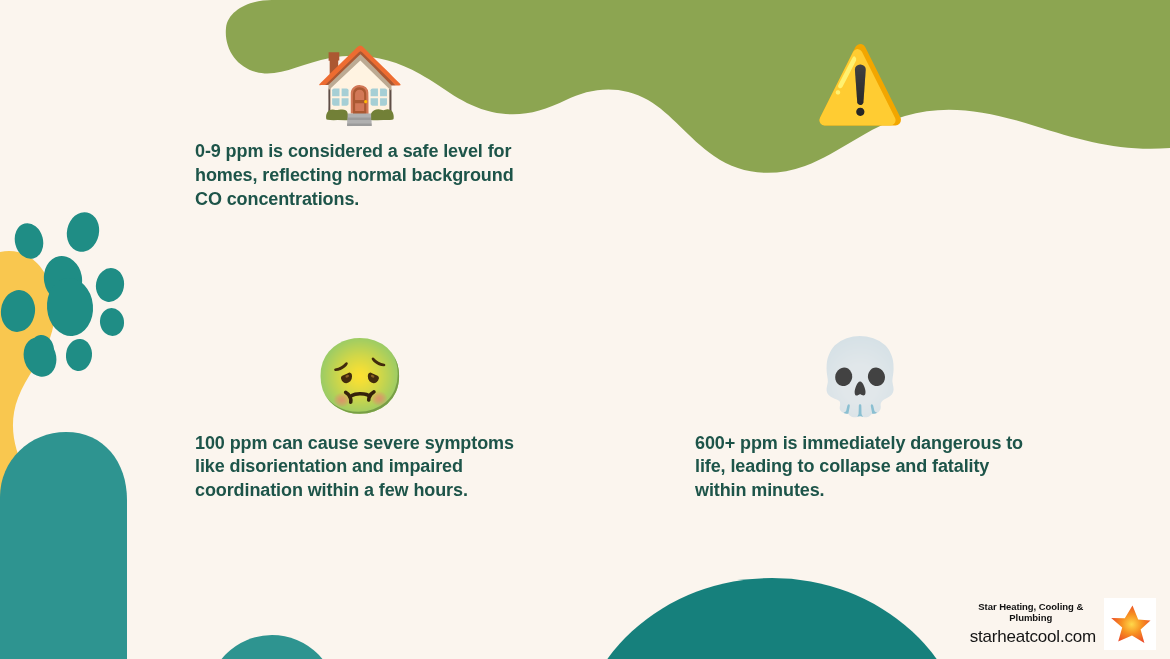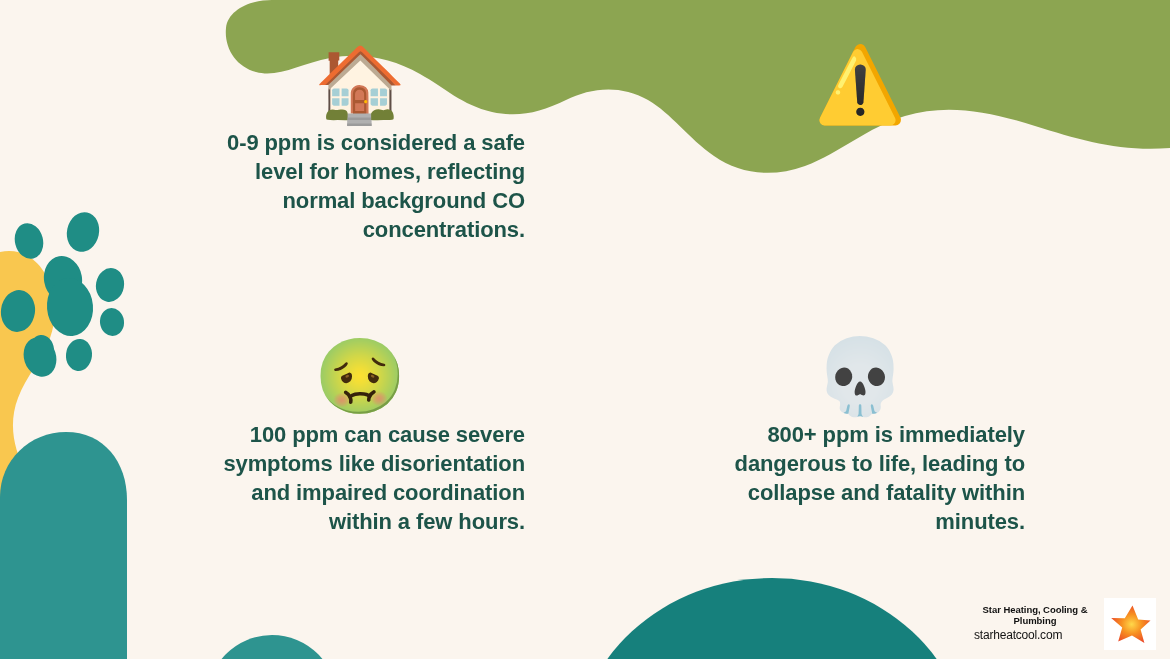--- a/index.html
+++ b/index.html
@@ -53,25 +53,25 @@
     font-size: 74px;
     line-height: 1;
     height: 86px;
     display: flex;
     align-items: center;
     justify-content: center;
     user-select: none;
   }
 
   .fact {
-    margin-top: 0;
+    margin-top: 12px;
     max-width: 330px;
-    text-align: right;
+    text-align: left;
     color: #1D5449;
-    font-size: 22px;
+    font-size: 18px;
     line-height: 1.32;
     font-weight: 700;
     letter-spacing: -0.1px;
   }
   .fact.wide { max-width: 345px; }
 
   
   .logo {
     position: absolute;
     right: 14px;
@@ -89,21 +89,21 @@
   .logo-name {
     color: #111111;
     font-size: 9.5px;
     font-weight: 700;
     text-align: center;
     max-width: 122px;
     letter-spacing: -0.05px;
   }
   .logo-url {
     color: #141414;
-    font-size: 12px;
+    font-size: 17px;
     font-weight: 400;
     margin-top: 3px;
     letter-spacing: -0.2px;
   }
   .logo-mark {
     width: 52px;
     height: 52px;
     background: #FFFFFF;
     display: flex;
     align-items: center;
@@ -174,21 +174,21 @@
       <div class="emoji">⚠️</div>
     </div>
 
     <div class="cell row2">
       <div class="emoji">🤢</div>
       <div class="fact">100 ppm can cause severe symptoms like disorientation and impaired coordination within a few hours.</div>
     </div>
 
     <div class="cell row2">
       <div class="emoji">💀</div>
-      <div class="fact">800+ ppm is immediately dangerous to life, leading to collapse and fatality within minutes.</div>
+      <div class="fact">600+ ppm is immediately dangerous to life, leading to collapse and fatality within minutes.</div>
     </div>
   </div>
 
   <div class="logo">
     <div class="logo-text">
       <div class="logo-name">Star Heating, Cooling &amp; Plumbing</div>
       <div class="logo-url">starheatcool.com</div>
     </div>
     <div class="logo-mark">
       <svg width="44" height="44" viewBox="0 0 44 44">

